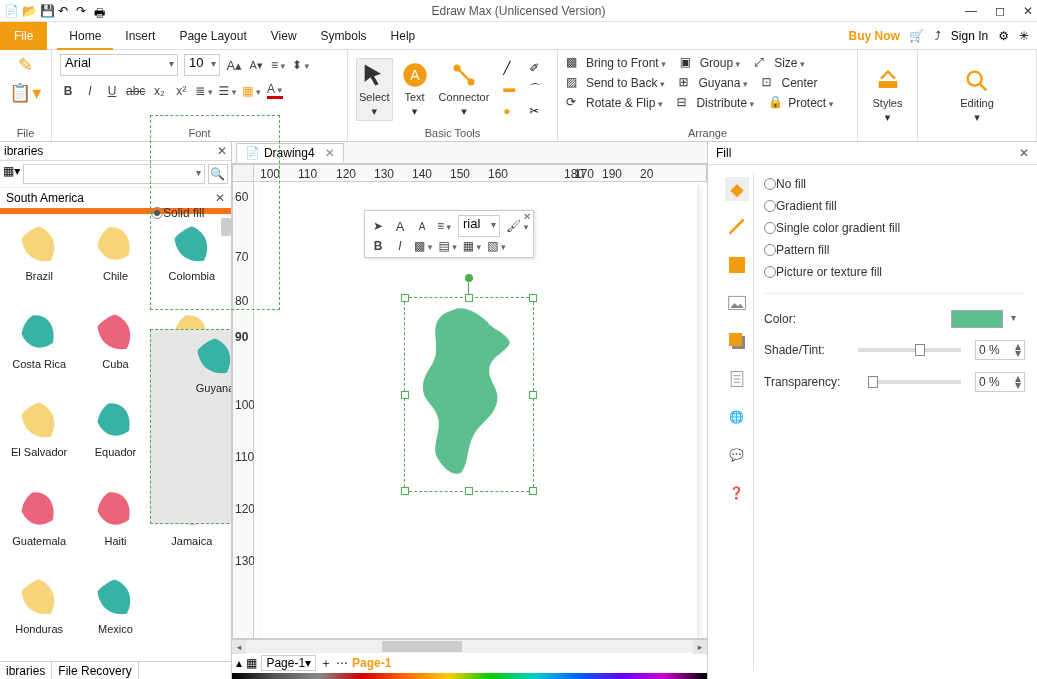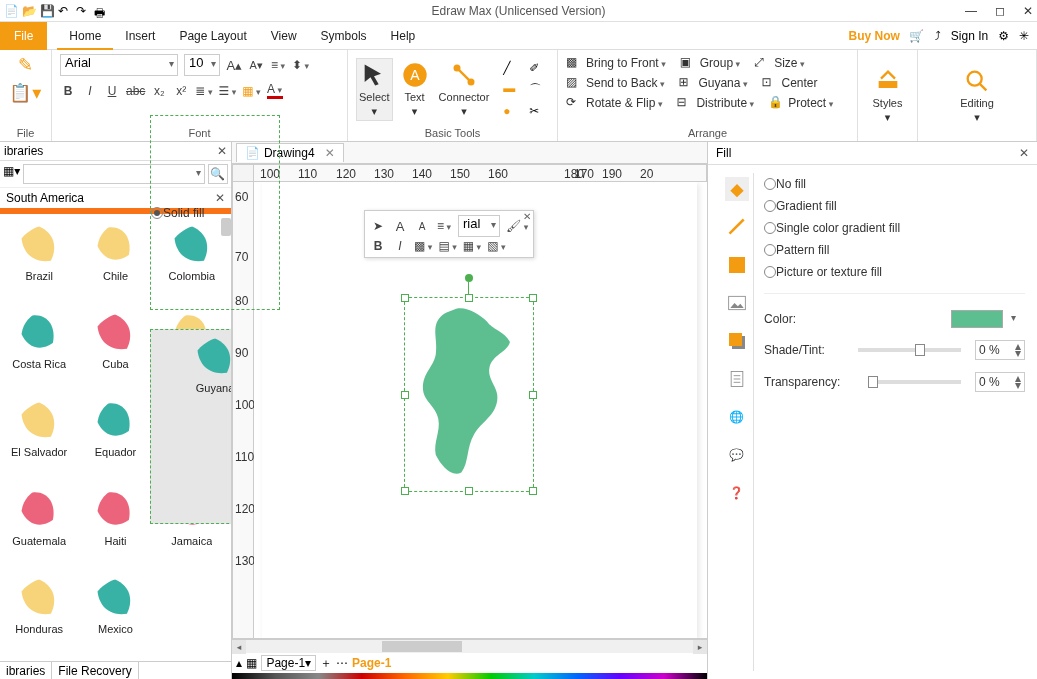--- a/index.html
+++ b/index.html
@@ -434,21 +434,21 @@
           <span class="tick" style="left: 310px;">180</span>
           <span class="tick" style="left: 348px;">190</span>
           <span class="tick" style="left: 386px;">20</span>
         </div>
     </div>
     <div class="canvasrow">
       <div class="vruler" id="vruler">
           <span class="tick" style="top: 8px;">60</span>
           <span class="tick" style="top: 68px;">70</span>
           <span class="tick" style="top: 112px;">80</span>
-          <span class="tick" style="top: 164px;">90</span>
+          <span class="tick" style="top: 148px; font-weight: bold;">90</span>
           <span class="tick" style="top: 216px;">100</span>
           <span class="tick" style="top: 268px;">110</span>
           <span class="tick" style="top: 320px;">120</span>
           <span class="tick" style="top: 372px;">130</span>
         </div>
       <div class="canvas">
         <div class="page"></div>
 
         <div class="toolbar-float">
           <span class="tf-close">✕</span>

